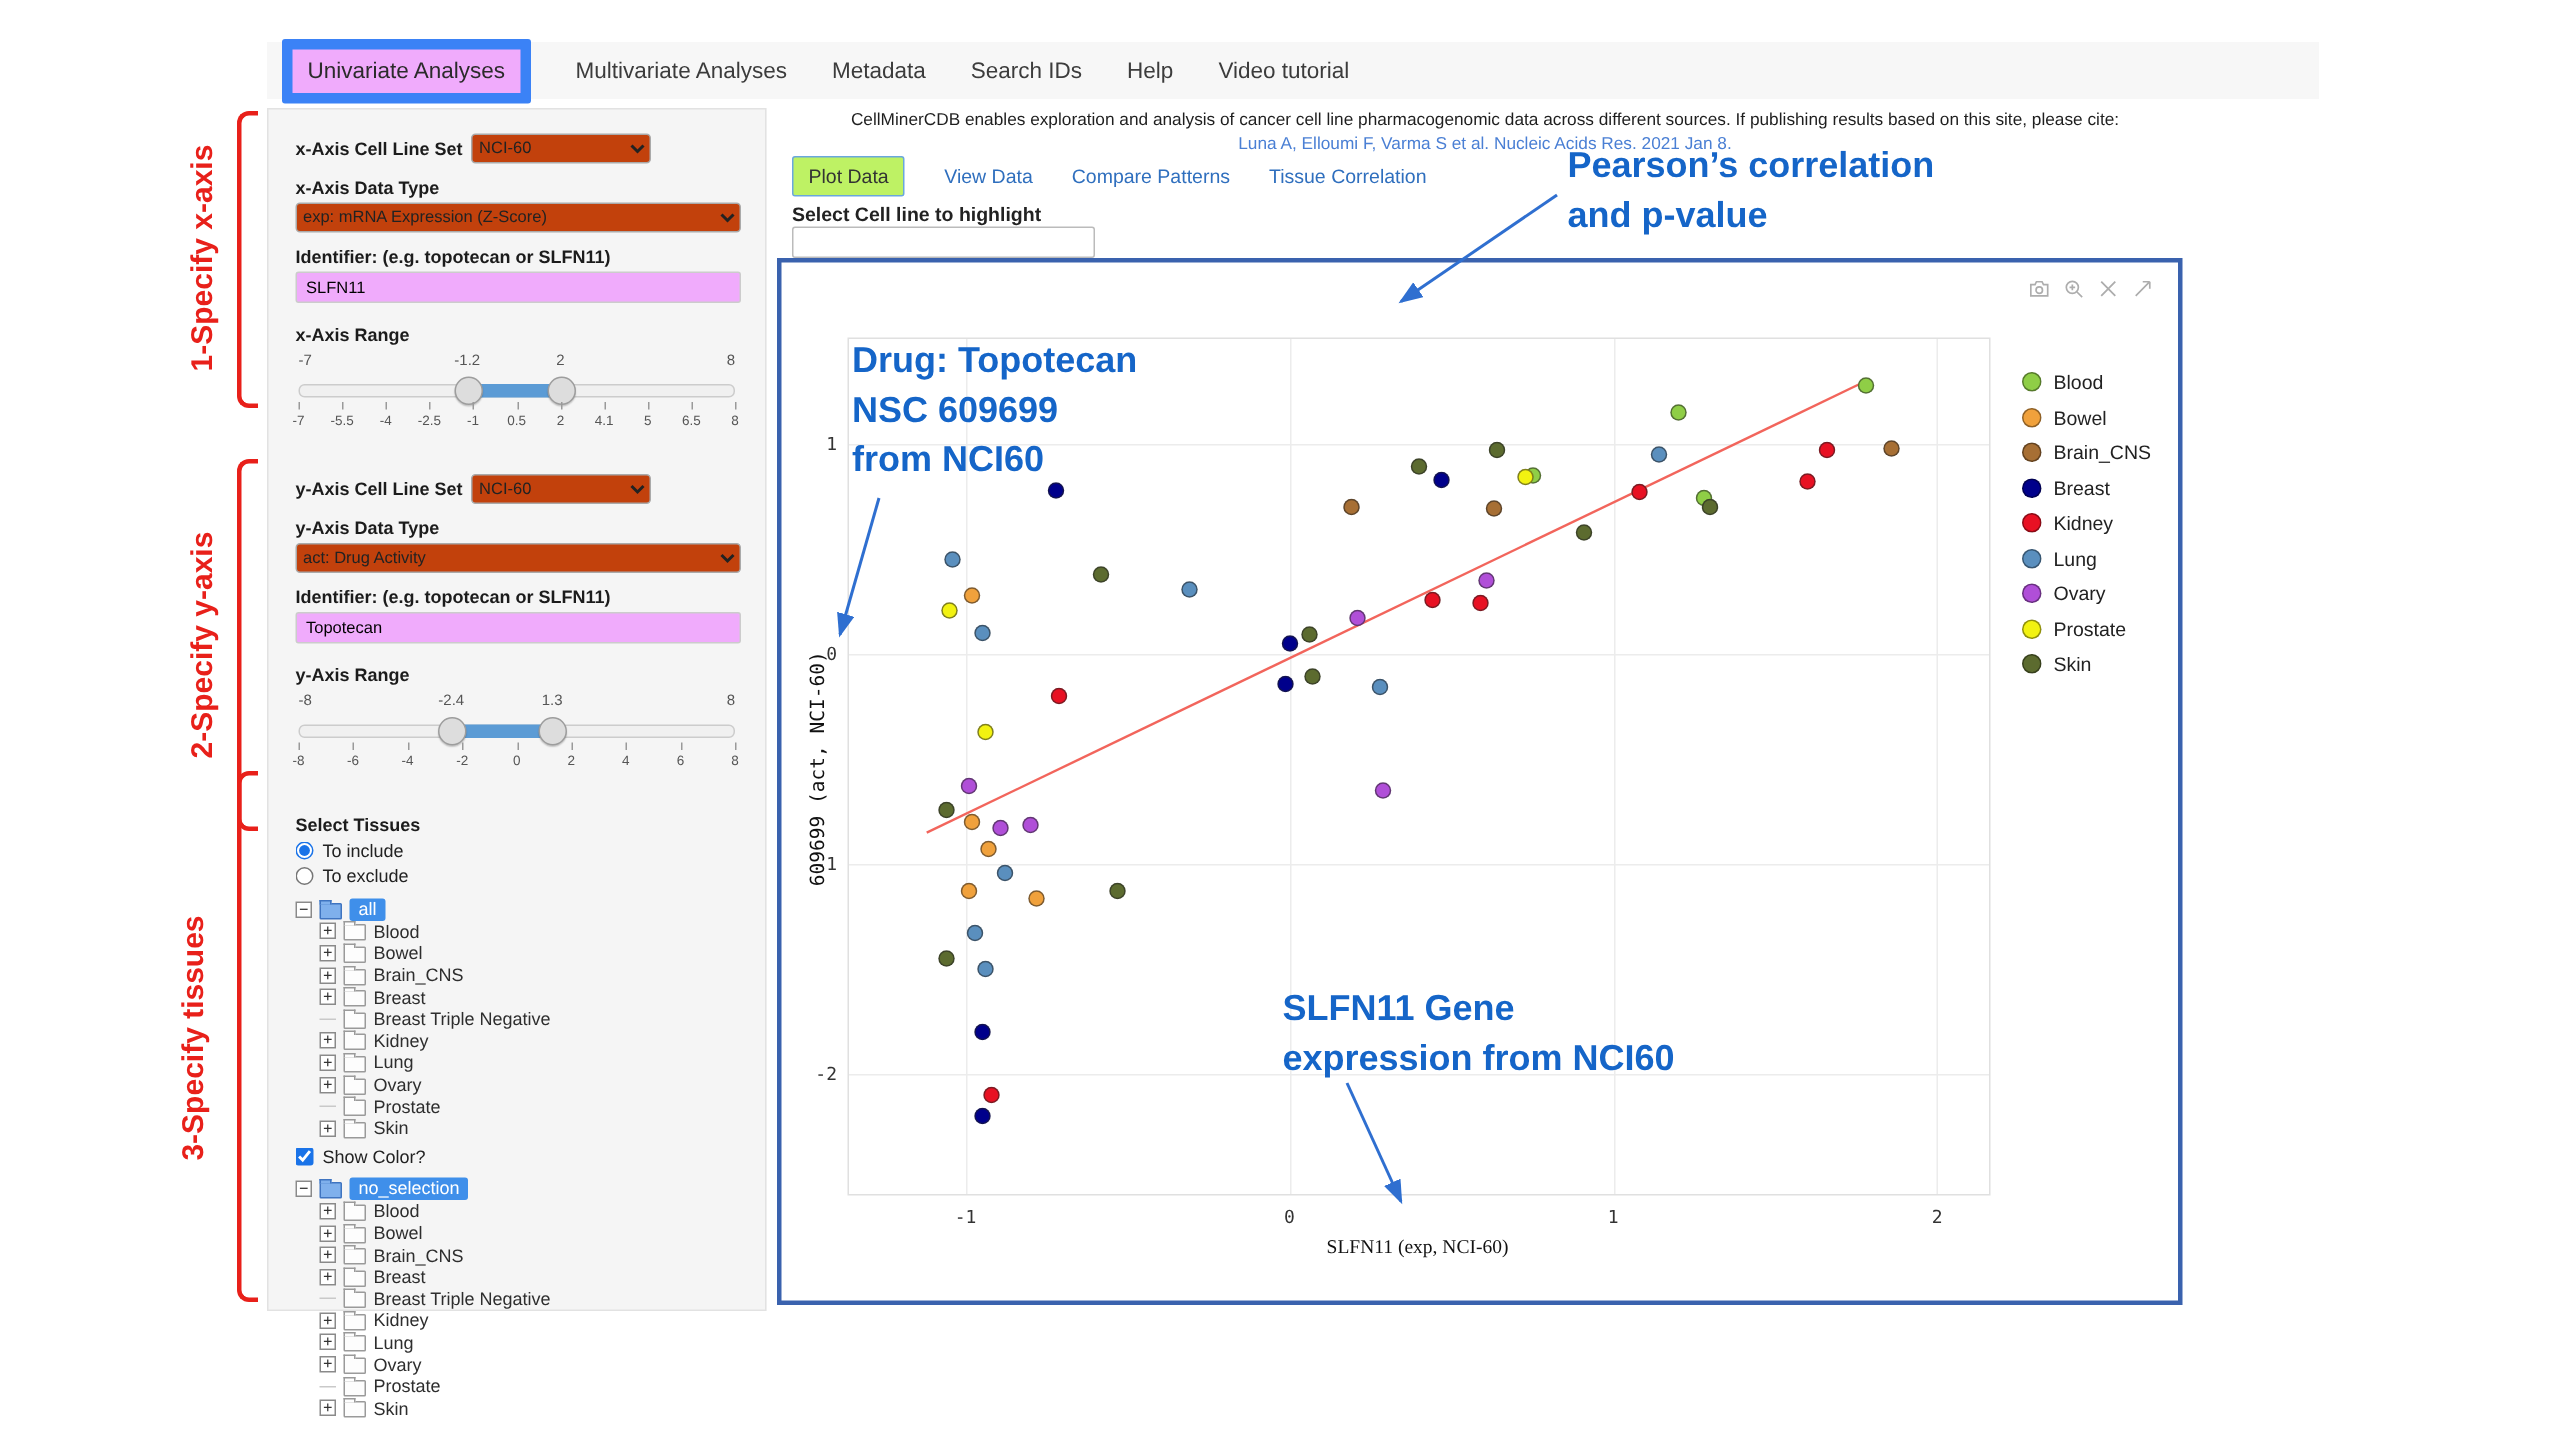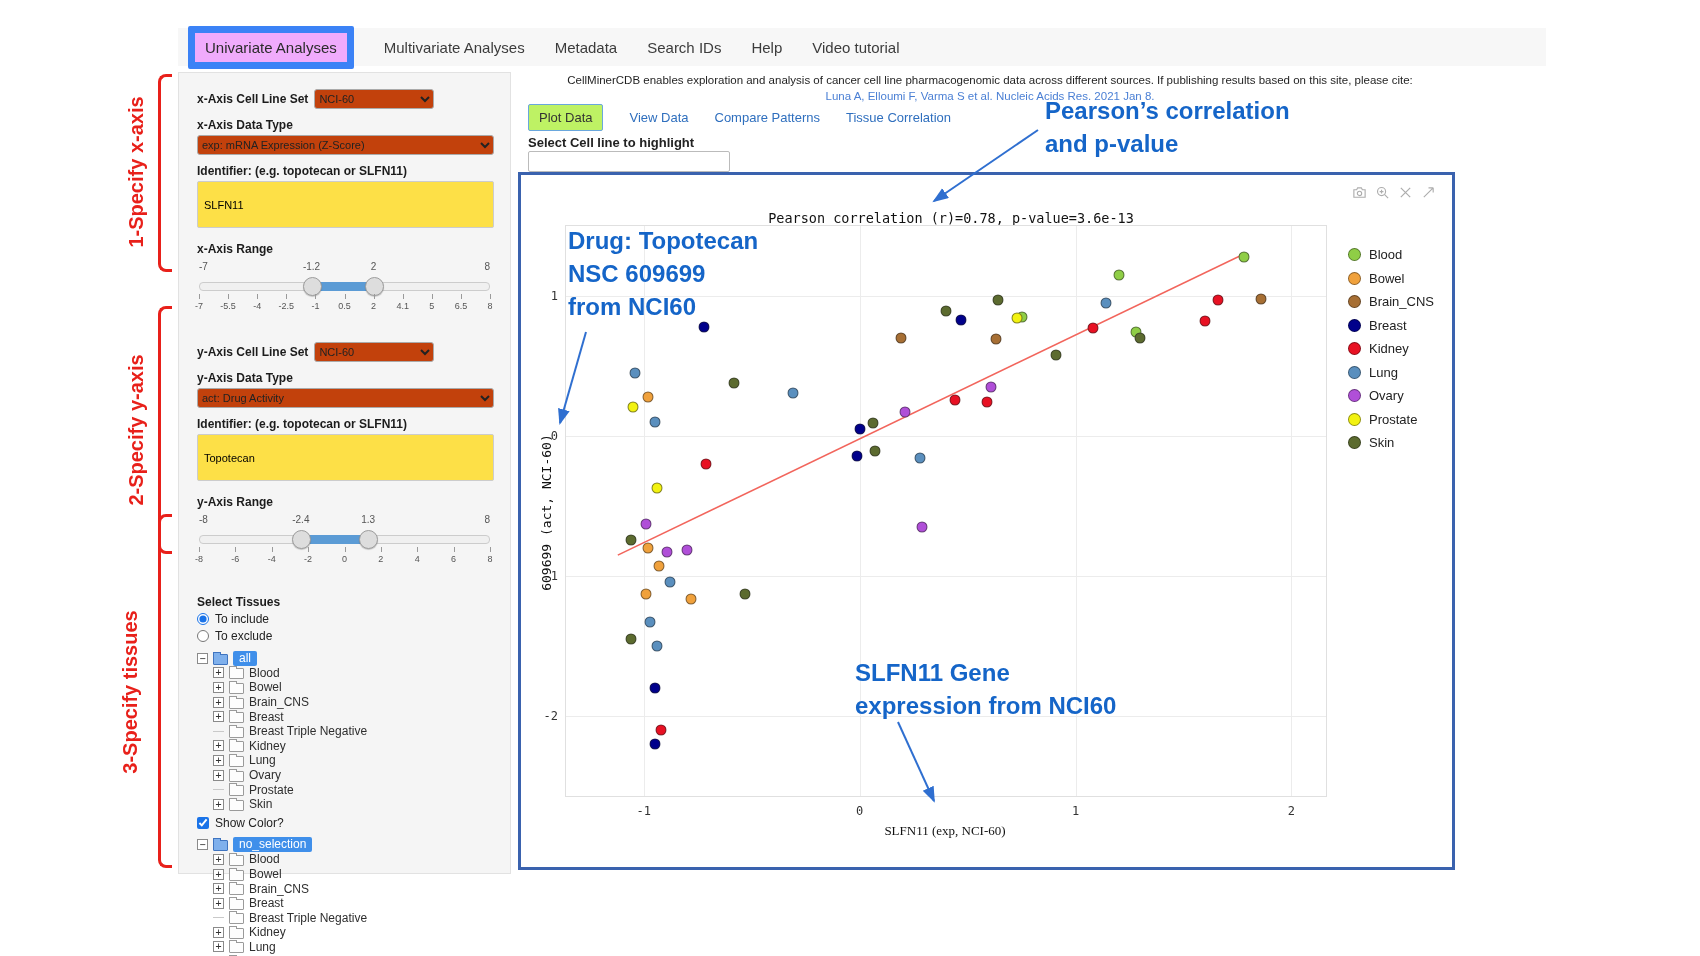--- a/index.html
+++ b/index.html
@@ -14,21 +14,21 @@
 
   
   .sidebar{position:absolute;left:178px;top:72px;width:333px;height:802px;background:#f5f5f5;
            border:1px solid #e2e2e2;box-sizing:border-box;padding:14px 16px 8px 18px;font-size:12px;}
   .lbl{font-weight:700;font-size:12px;margin:9px 0 3px;color:#1c1c1c;}
   .inline-row{display:flex;align-items:center;gap:6px;margin:2px 0 2px;}
   .inline-row .lbl{margin:0;}
   select.sel{font-size:11px;height:20px;border:1px solid #aaa;background:#c2410c;border-radius:3px;color:#222;}
   .sel.small{width:120px;}
   .sel.wide{width:100%;}
-  input.txt{width:283px;height:17px;border:1px solid #ccc;border-radius:2px;font-size:11px;padding:14px 6px;background:#fde047;}
+  input.txt{width:283px;height:17px;border:1px solid #ccc;border-radius:2px;font-size:11px;padding:1px 6px;background:#f0abfc;}
 
   
   .slider{position:relative;height:58px;margin:4px 4px 24px 2px;}
   .slider .endlab,.slider .vlab{position:absolute;top:1px;font-size:10px;color:#555;}
   .slider .vlab{transform:translateX(-50%);}
   .slider .track{position:absolute;left:0;right:0;top:22px;height:7px;background:#f0f0f0;border:1px solid #ccc;border-radius:4px;}
   .slider .fill{position:absolute;top:22px;height:9px;background:#5b9bd5;border-radius:3px;}
   .slider .handle{position:absolute;top:17px;width:17px;height:17px;border-radius:50%;background:#ddd;
                   border:1px solid #9d9d9d;margin-left:-9px;box-shadow:0 1px 1px rgba(0,0,0,.2);}
   .slider .tick{position:absolute;top:34px;width:1px;height:5px;background:#9a9a9a;}
@@ -338,21 +338,20 @@
 <div class="main-tabs">
     <div class="mtab active">Plot Data</div>
     <div class="mtab">View Data</div>
     <div class="mtab">Compare Patterns</div>
     <div class="mtab">Tissue Correlation</div>
   </div>
 <div class="highlight-label">Select Cell line to highlight</div>
 <input class="highlight-input" value="" style="">
 
 <div class="plotbox">
-  <div class="plot-subtitle">Pearson correlation (r)=0.78, p-value=3.6e-13</div>
   <div class="modebar">
     <svg class="mb" viewBox="0 0 16 16">
         <path d="M2 5h3l1-2h4l1 2h3v8H2z" fill="none" stroke="currentColor" stroke-width="1.2"></path>
         <circle cx="8" cy="9" r="2.3" fill="none" stroke="currentColor" stroke-width="1.2"></circle>
       </svg>
     <svg class="mb" viewBox="0 0 16 16">
         <circle cx="7" cy="7" r="4.3" fill="none" stroke="currentColor" stroke-width="1.2"></circle>
         <path d="M10.3 10.3L14 14M5 7h4M7 5v4" stroke="currentColor" stroke-width="1.2"></path>
       </svg>
     <svg class="mb" viewBox="0 0 16 16">

